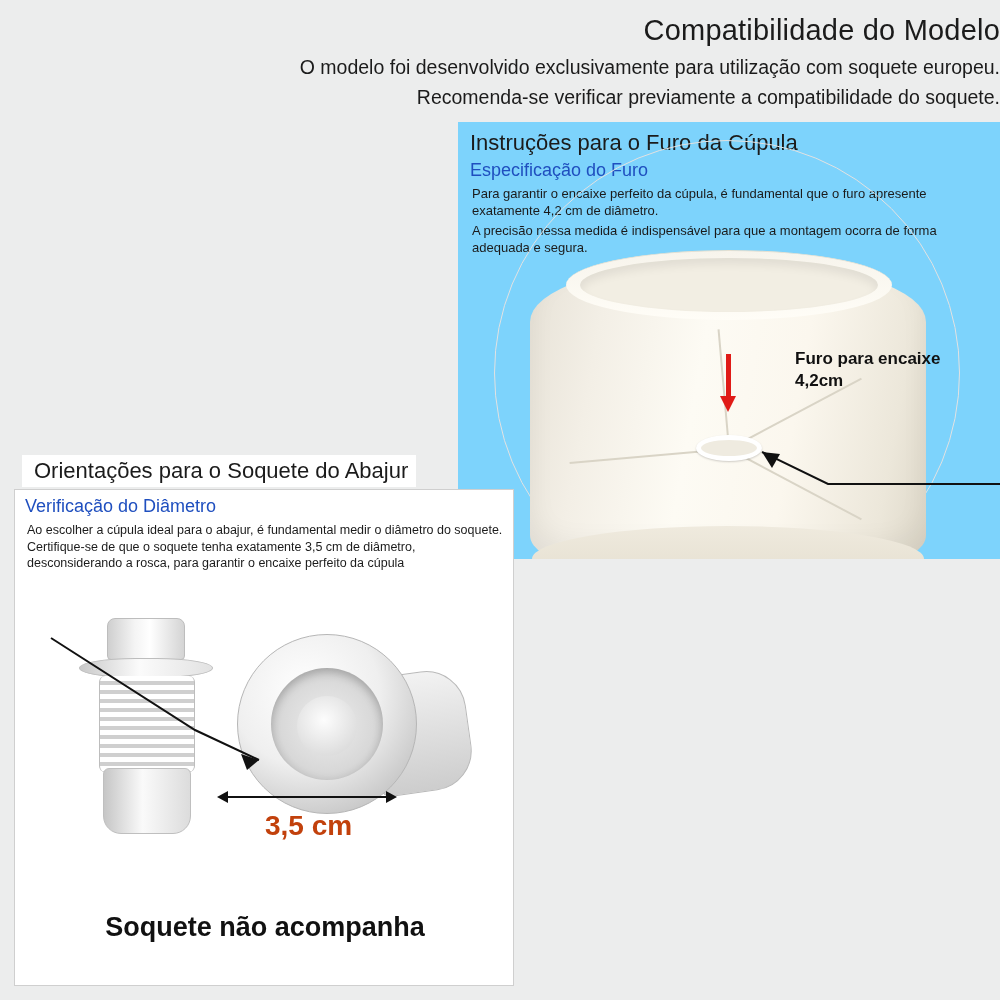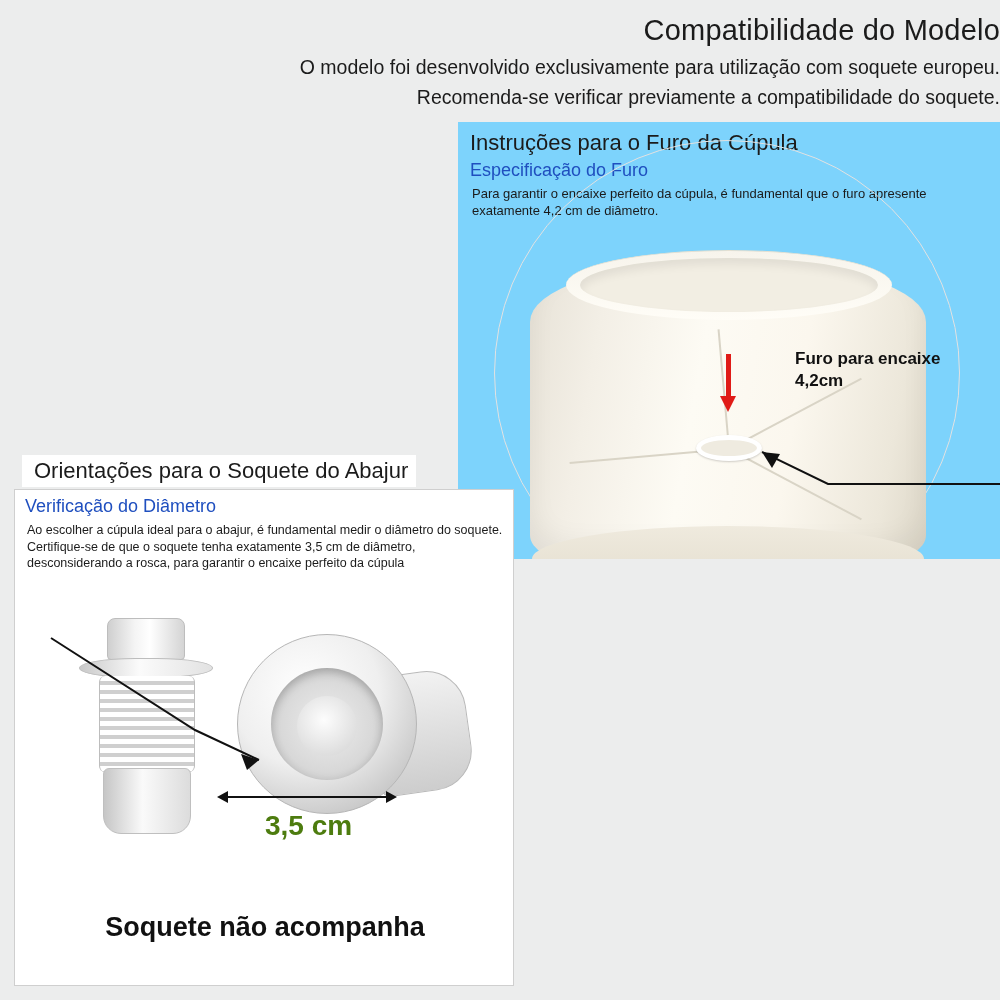--- a/index.html
+++ b/index.html
@@ -287,21 +287,21 @@
     border-top: 6px solid transparent;
     border-bottom: 6px solid transparent;
   }
   .meas-arrow::before { left: -10px; border-right: 11px solid #111; }
   .meas-arrow::after { right: -10px; border-left: 11px solid #111; }
   #meas-label {
     position: absolute;
     left: 228px; top: 220px;
     font-size: 28px;
     font-weight: bold;
-    color: #4d7c0f;
+    color: #c2410c;
     text-shadow: 0 0 4px #fff, 0 0 6px #fff;
   }
   #lead-line {
     position: absolute;
     left: 8px; top: 44px;
     width: 280px; height: 180px;
     pointer-events: none;
   }
   #soquete-footer {
     position: absolute;
@@ -320,20 +320,21 @@
   <div id="header-title">Compatibilidade do Modelo</div>
   <div id="header-sub1">O modelo foi desenvolvido exclusivamente para utilização com soquete europeu.</div>
   <div id="header-sub2">Recomenda-se verificar previamente a compatibilidade do soquete.</div>
 </div>
 
 <div id="panel-cupula">
 
   <div id="cupula-title">Instruções para o Furo da Cúpula</div>
   <div id="cupula-sub">Especificação do Furo</div>
   <div id="cupula-p1">Para garantir o encaixe perfeito da cúpula, é fundamental que o furo apresente exatamente 4,2 cm de diâmetro.</div>
+  <div id="cupula-p2">A precisão nessa medida é indispensável para que  a montagem ocorra de forma adequada e segura.</div>
 
   <div class="shade-wrap">
     <div class="shade-halo"></div>
     <div class="shade-body"></div>
     <div class="shade-top"></div>
     <div class="shade-inner"></div>
     <div class="shade-bottom"></div>
 
     <div class="spoke" style="left:271px; top:326px; width:150px; transform:rotate(-28deg);"></div>
     <div class="spoke" style="left:271px; top:326px; width:150px; transform:rotate(28deg);"></div>

